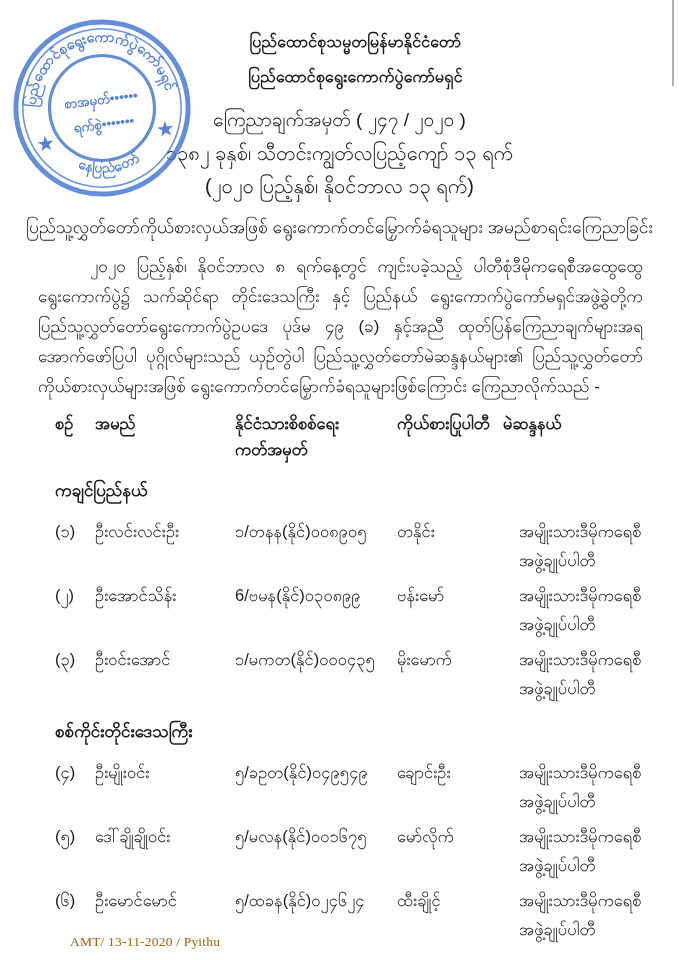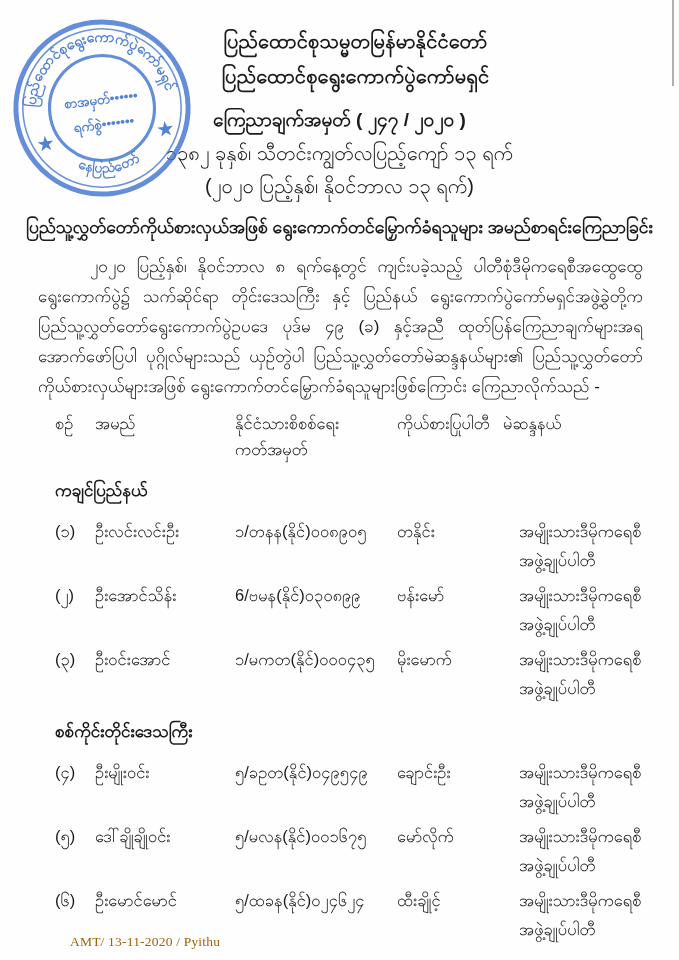--- a/index.html
+++ b/index.html
@@ -13,35 +13,35 @@
   
   .edge-line{position:absolute;right:5px;top:0;width:2px;height:86px;background:#6f6f6f;opacity:.55;}
 
   
   .seal{position:absolute;left:8px;top:14px;width:188px;height:188px;transform:rotate(-7deg);opacity:.93;}
   .seal svg{width:100%;height:100%;}
   .seal text{font-family:"Liberation Sans",sans-serif;}
 
   
   .header{padding-top:24px;text-align:center;}
-  .h-line{font-size:20px;font-weight:bold;line-height:35px;letter-spacing:.2px;padding-left:32px;}
-  .h-announce{font-size:19px;font-weight:bold;margin-top:13px;line-height:26px;}
+  .h-line{font-size:16px;font-weight:bold;line-height:35px;letter-spacing:.2px;padding-left:32px;}
+  .h-announce{font-size:19px;font-weight:normal;margin-top:13px;line-height:26px;}
   .h-date{font-size:20px;margin-top:8px;line-height:25px;}
 
-  .doc-title{font-size:17.5px;font-weight:bold;text-align:center;margin-top:15px;line-height:26px;}
+  .doc-title{font-size:17.5px;font-weight:normal;text-align:center;margin-top:15px;line-height:26px;}
 
   .body-par{
     margin:12px 36px 0 38px;font-size:17px;line-height:30px;
     text-align:justify;text-indent:52px;
   }
 
   
   .tbl{margin:8px 0 0 55px;font-size:16.5px;}
   .trow{display:grid;grid-template-columns:40px 140px 162px 106px 172px;align-items:start;}
-  .thead{font-weight:normal;line-height:26px;margin-bottom:2px;}
+  .thead{font-weight:bold;line-height:26px;margin-bottom:2px;}
   .nrc-h{padding-right:26px;}
   .section-title{font-weight:bold;font-size:17px;margin:16px 0 13px 0;line-height:26px;}
   .trow.data{line-height:29px;margin-bottom:6px;}
   .cell{padding-right:6px;}
   .party div{line-height:29px;margin-left:16px;}
 
   .footer{
     position:absolute;left:70px;top:899px;
     font-family:"Liberation Serif",serif;font-size:13.5px;color:#a16207;letter-spacing:.2px;margin-top:35px;
   }

